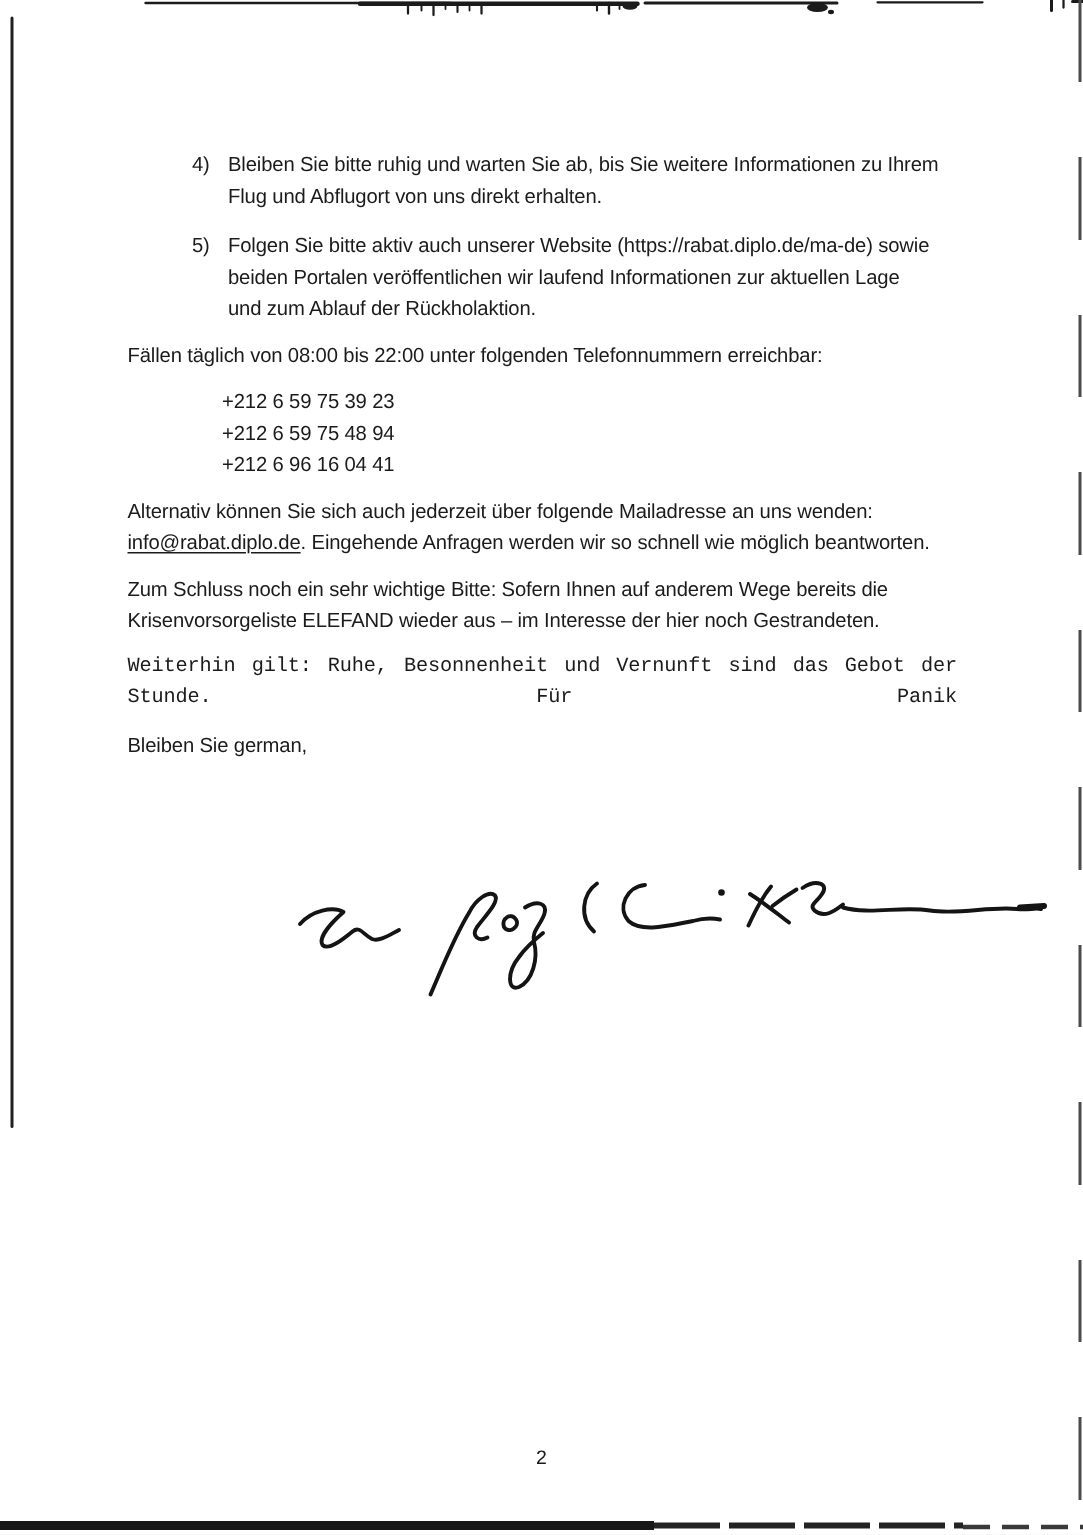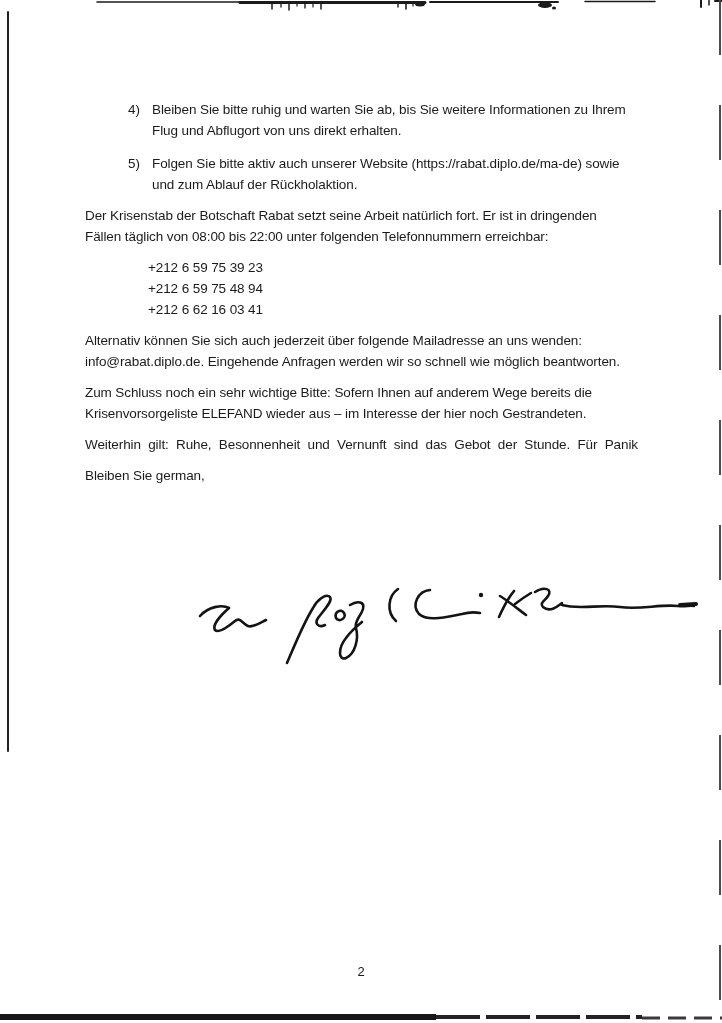--- a/index.html
+++ b/index.html
@@ -24,22 +24,22 @@
     width:553px;
   }
   .line{white-space:nowrap;}
   .block{margin:0 0 10px 0;}
   ol.numlist{list-style:none;margin:0 0 10px 0;padding:0;}
   ol.numlist li{display:flex;margin:0 0 12px 43px;}
   ol.numlist li:last-child{margin-bottom:0;}
   .marker{width:24px;flex:none;}
   .li-text{flex:1;min-width:0;}
   .phones{margin:4px 0 10px 63px;}
-  .justify-line{white-space:normal;text-align:justify;text-align-last:justify;}
-  .email-link{color:inherit;text-underline-offset:2px;cursor:pointer;}
+  .justify-line{white-space:normal;text-align:justify;text-align-last:justify;font-family:Liberation Mono, monospace;}
+  .email-link{color:inherit;text-decoration:underline;text-underline-offset:2px;cursor:pointer;}
   .page-number{
     position:absolute;top:961px;left:0;width:100%;
     text-align:center;font-size:13px;letter-spacing:0;
   }
   
   .artifact-top{position:absolute;top:0;left:0;width:722px;height:14px;}
   .artifact-bottom{position:absolute;bottom:0;left:0;width:722px;height:10px;}
   .edge-left{
     position:absolute;left:7px;top:11px;width:2px;height:741px;
     background:#202020;border-radius:1px;
@@ -92,34 +92,34 @@
         <span class="marker">4)</span>
         <span class="li-text">
           <span class="line" style="display:block">Bleiben Sie bitte ruhig und warten Sie ab, bis Sie weitere Informationen zu Ihrem</span>
           <span class="line" style="display:block">Flug und Abflugort von uns direkt erhalten.</span>
         </span>
       </li>
       <li>
         <span class="marker">5)</span>
         <span class="li-text">
           <span class="line" style="display:block">Folgen Sie bitte aktiv auch unserer Website (https://rabat.diplo.de/ma-de) sowie</span>
+          <span class="line" style="display:block">beiden Portalen veröffentlichen wir laufend Informationen zur aktuellen Lage</span>
           <span class="line" style="display:block">und zum Ablauf der Rückholaktion.</span>
         </span>
       </li>
     </ol>
 
     <div class="block">
-      <div class="line">Der Krisenstab der Botschaft Rabat setzt seine Arbeit natürlich fort. Er ist in dringenden</div>
       <div class="line">Fällen täglich von 08:00 bis 22:00 unter folgenden Telefonnummern erreichbar:</div>
     </div>
 
     <div class="phones">
       <div class="line">+212 6 59 75 39 23</div>
       <div class="line">+212 6 59 75 48 94</div>
-      <div class="line">+212 6 62 16 03 41</div>
+      <div class="line">+212 6 96 16 04 41</div>
     </div>
 
     <div class="block">
       <div class="line">Alternativ können Sie sich auch jederzeit über folgende Mailadresse an uns wenden:</div>
       <div class="line"><a class="email-link">info@rabat.diplo.de</a><span>. Eingehende Anfragen werden wir so schnell wie möglich beantworten.</span></div>
     </div>
 
     <div class="block">
       <div class="line">Zum Schluss noch ein sehr wichtige Bitte: Sofern Ihnen auf anderem Wege bereits die</div>
       <div class="line">Krisenvorsorgeliste ELEFAND wieder aus – im Interesse der hier noch Gestrandeten.</div>

